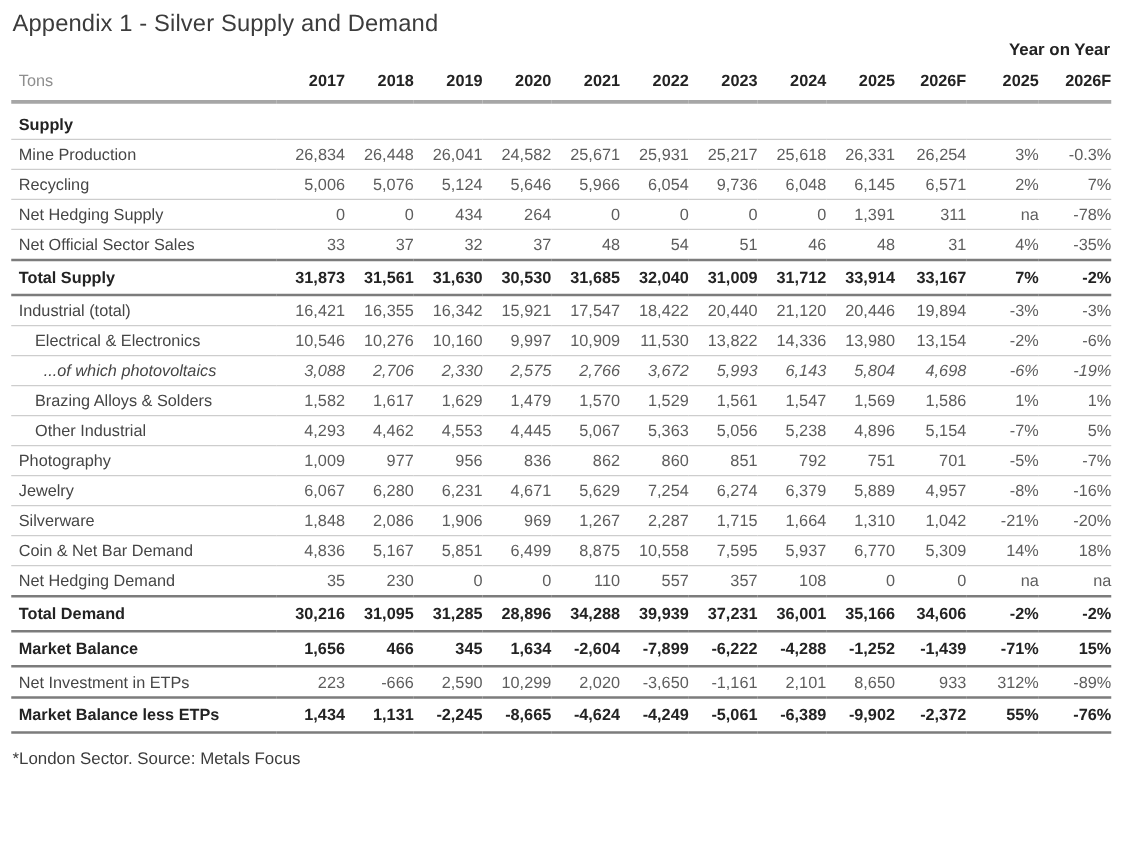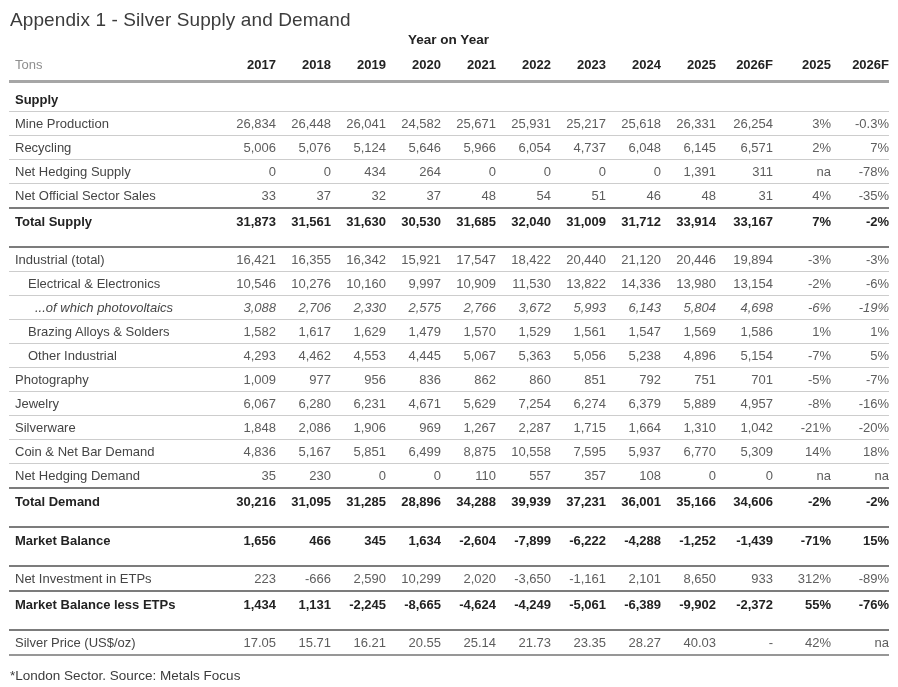--- a/index.html
+++ b/index.html
@@ -12,21 +12,21 @@
   }
   .page { padding: 5px 9px 0 9px; }
 
   .title {
     font-size: 19px;
     color: #3c3c3c;
     letter-spacing: 0.1px;
     padding: 4px 0 0 1px;
   }
   .yoy-label {
-    text-align: center;
+    text-align: right;
     font-weight: bold;
     font-size: 13.5px;
     color: #232323;
     margin-top: 1px;
     padding-right: 1px;
   }
 
   table {
     width: 100%;
     border-collapse: collapse;
@@ -67,21 +67,21 @@
     color: #232323;
     border-bottom: 1px solid #cdcdcd;
     padding-top: 9px;
   }
   tr.total td {
     font-weight: bold;
     color: #232323;
     border-top: 2px solid #7c7c7c;
     border-bottom: 2px solid #7c7c7c;
     padding-top: 5px;
-    padding-bottom: 17px;
+    padding-bottom: 6px;
   }
   tr.last td { border-bottom: 2px solid #979797; }
 
   .footnote {
     font-size: 13.5px;
     color: #3c3c3c;
     margin-top: 12px;
     padding-left: 1px;
   }
 </style>
@@ -145,21 +145,21 @@
           <td class="num">-0.3%</td>
         </tr>
         <tr class="data">
           <td class="label">Recycling</td>
           <td class="num">5,006</td>
           <td class="num">5,076</td>
           <td class="num">5,124</td>
           <td class="num">5,646</td>
           <td class="num">5,966</td>
           <td class="num">6,054</td>
-          <td class="num">4,737</td>
+          <td class="num">9,736</td>
           <td class="num">6,048</td>
           <td class="num">6,145</td>
           <td class="num">6,571</td>
           <td class="num">2%</td>
           <td class="num">7%</td>
         </tr>
         <tr class="data">
           <td class="label">Net Hedging Supply</td>
           <td class="num">0</td>
           <td class="num">0</td>
@@ -407,32 +407,17 @@
           <td class="num">-8,665</td>
           <td class="num">-4,624</td>
           <td class="num">-4,249</td>
           <td class="num">-5,061</td>
           <td class="num">-6,389</td>
           <td class="num">-9,902</td>
           <td class="num">-2,372</td>
           <td class="num">55%</td>
           <td class="num">-76%</td>
         </tr>
-        <tr class="data last">
-          <td class="label">Silver Price (US$/oz)</td>
-          <td class="num">17.05</td>
-          <td class="num">15.71</td>
-          <td class="num">16.21</td>
-          <td class="num">20.55</td>
-          <td class="num">25.14</td>
-          <td class="num">21.73</td>
-          <td class="num">23.35</td>
-          <td class="num">28.27</td>
-          <td class="num">40.03</td>
-          <td class="num">-</td>
-          <td class="num">42%</td>
-          <td class="num">na</td>
-        </tr>
       </tbody>
   </table>
 
   <div class="footnote">*London Sector. Source: Metals Focus</div>
 </div>
 
 </body></html>

